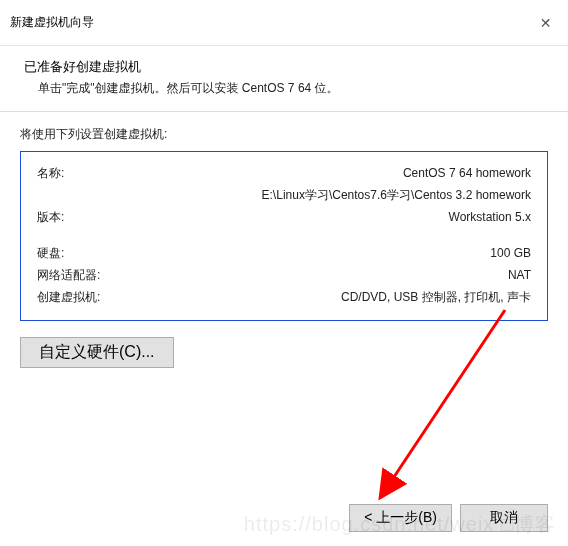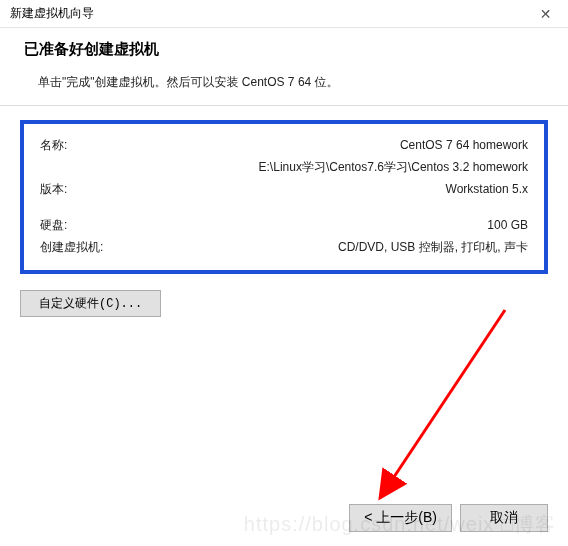--- a/index.html
+++ b/index.html
@@ -7,60 +7,60 @@
   font-family: "Microsoft YaHei", "Segoe UI", sans-serif;
   font-size: 12px;
   background: #fff;
   color: #000;
   width: 568px;
   height: 546px;
   overflow: hidden;
   position: relative;
 }
 .titlebar {
-  height: 28px;
+  height: 46px;
   display: flex;
   align-items: center;
   justify-content: space-between;
   padding-left: 10px;
   border-bottom: 1px solid #e5e5e5;
 }
 .titlebar-close {
   width: 45px;
   height: 30px;
   display: flex;
   align-items: center;
   justify-content: center;
   color: #555;
   font-size: 14px;
 }
 .header {
   padding: 12px 24px 14px 24px;
   border-bottom: 1px solid #ddd;
 }
-.header-title { font-weight: bold; font-size: 15px; margin-bottom: 15px; }
+.header-title { font-weight: normal; font-size: 13px; margin-bottom: 4px; }
 .header-sub { font-size: 12px; padding-left: 14px; color: #222; }
 .body {
   padding: 14px 20px 10px 20px;
 }
 .section-label { margin-bottom: 8px; color: #222; }
 .summary-box {
-  border: 4px solid #1d4ed8;
+  border: 1px solid #1d4ed8;
   padding: 10px 16px 12px 16px;
   background: #fff;
 }
 .row { display: flex; line-height: 22px; }
 .row .label { width: 110px; color: #222; }
 .row .value { flex: 1; color: #222; text-align: right; }
 .gap { height: 14px; }
 .customize-btn {
   margin-top: 16px;
   padding: 4px 18px;
-  font-size: 12px;
-  font-family: Liberation Mono, monospace;
+  font-size: 16px;
+  font-family: Liberation Sans, sans-serif;
   background: #e1e1e1;
   border: 1px solid #adadad;
   cursor: pointer;
 }
 .footer {
   position: absolute;
   bottom: 0;
   left: 0;
   right: 0;
   padding: 14px 20px;
@@ -101,37 +101,42 @@
     <span>✕</span>
   </div>
 </div>
 
 <div class="header">
   <div class="header-title">已准备好创建虚拟机</div>
   <div class="header-sub">单击"完成"创建虚拟机。然后可以安装 CentOS 7 64 位。</div>
 </div>
 
 <div class="body">
+  <div class="section-label">将使用下列设置创建虚拟机:</div>
 
   <div class="summary-box">
     <div class="row">
       <div class="label">名称:</div>
       <div class="value">CentOS 7 64  homework</div>
     </div>
     <div class="row">
       <div class="value">E:\Linux学习\Centos7.6学习\Centos 3.2 homework</div>
     </div>
     <div class="row">
       <div class="label">版本:</div>
       <div class="value">Workstation 5.x</div>
     </div>
     <div class="gap"></div>
     <div class="row">
       <div class="label">硬盘:</div>
       <div class="value">100 GB</div>
+    </div>
+    <div class="row">
+      <div class="label">网络适配器:</div>
+      <div class="value">NAT</div>
     </div>
     <div class="row">
       <div class="label">创建虚拟机:</div>
       <div class="value">CD/DVD, USB 控制器, 打印机, 声卡</div>
     </div>
   </div>
 
   <button class="customize-btn">自定义硬件(C)...</button>
 </div>
 

